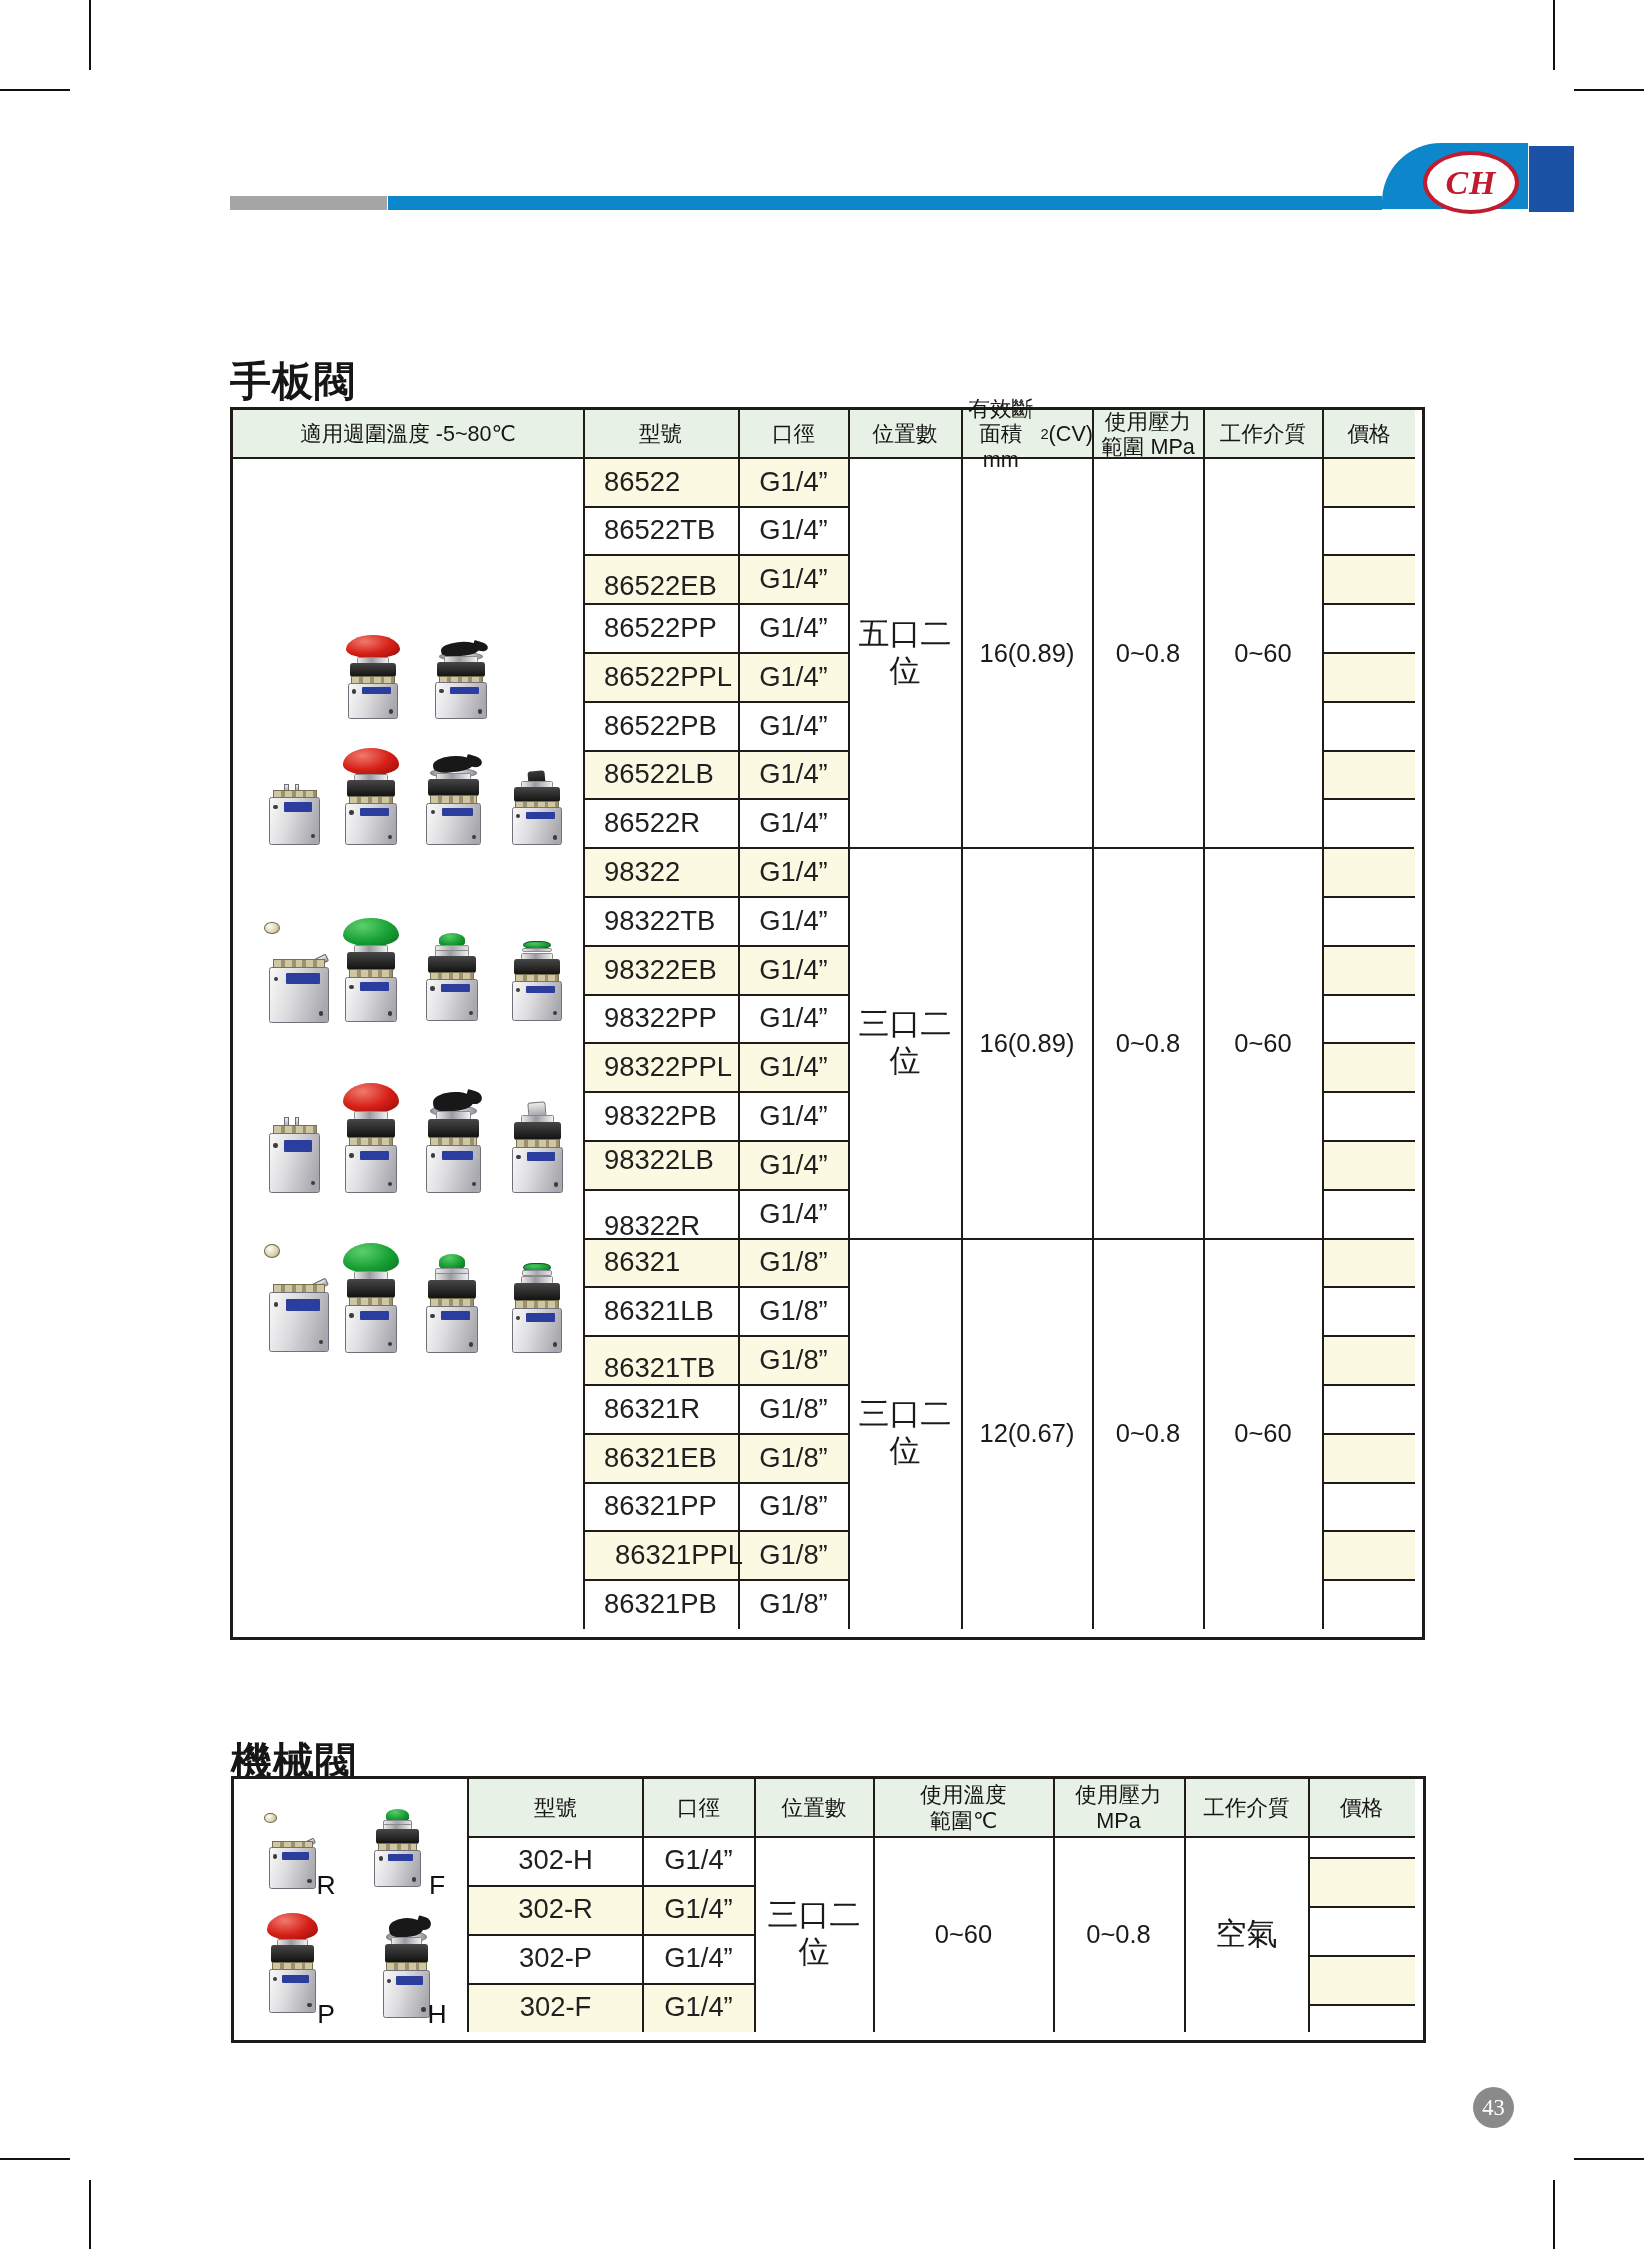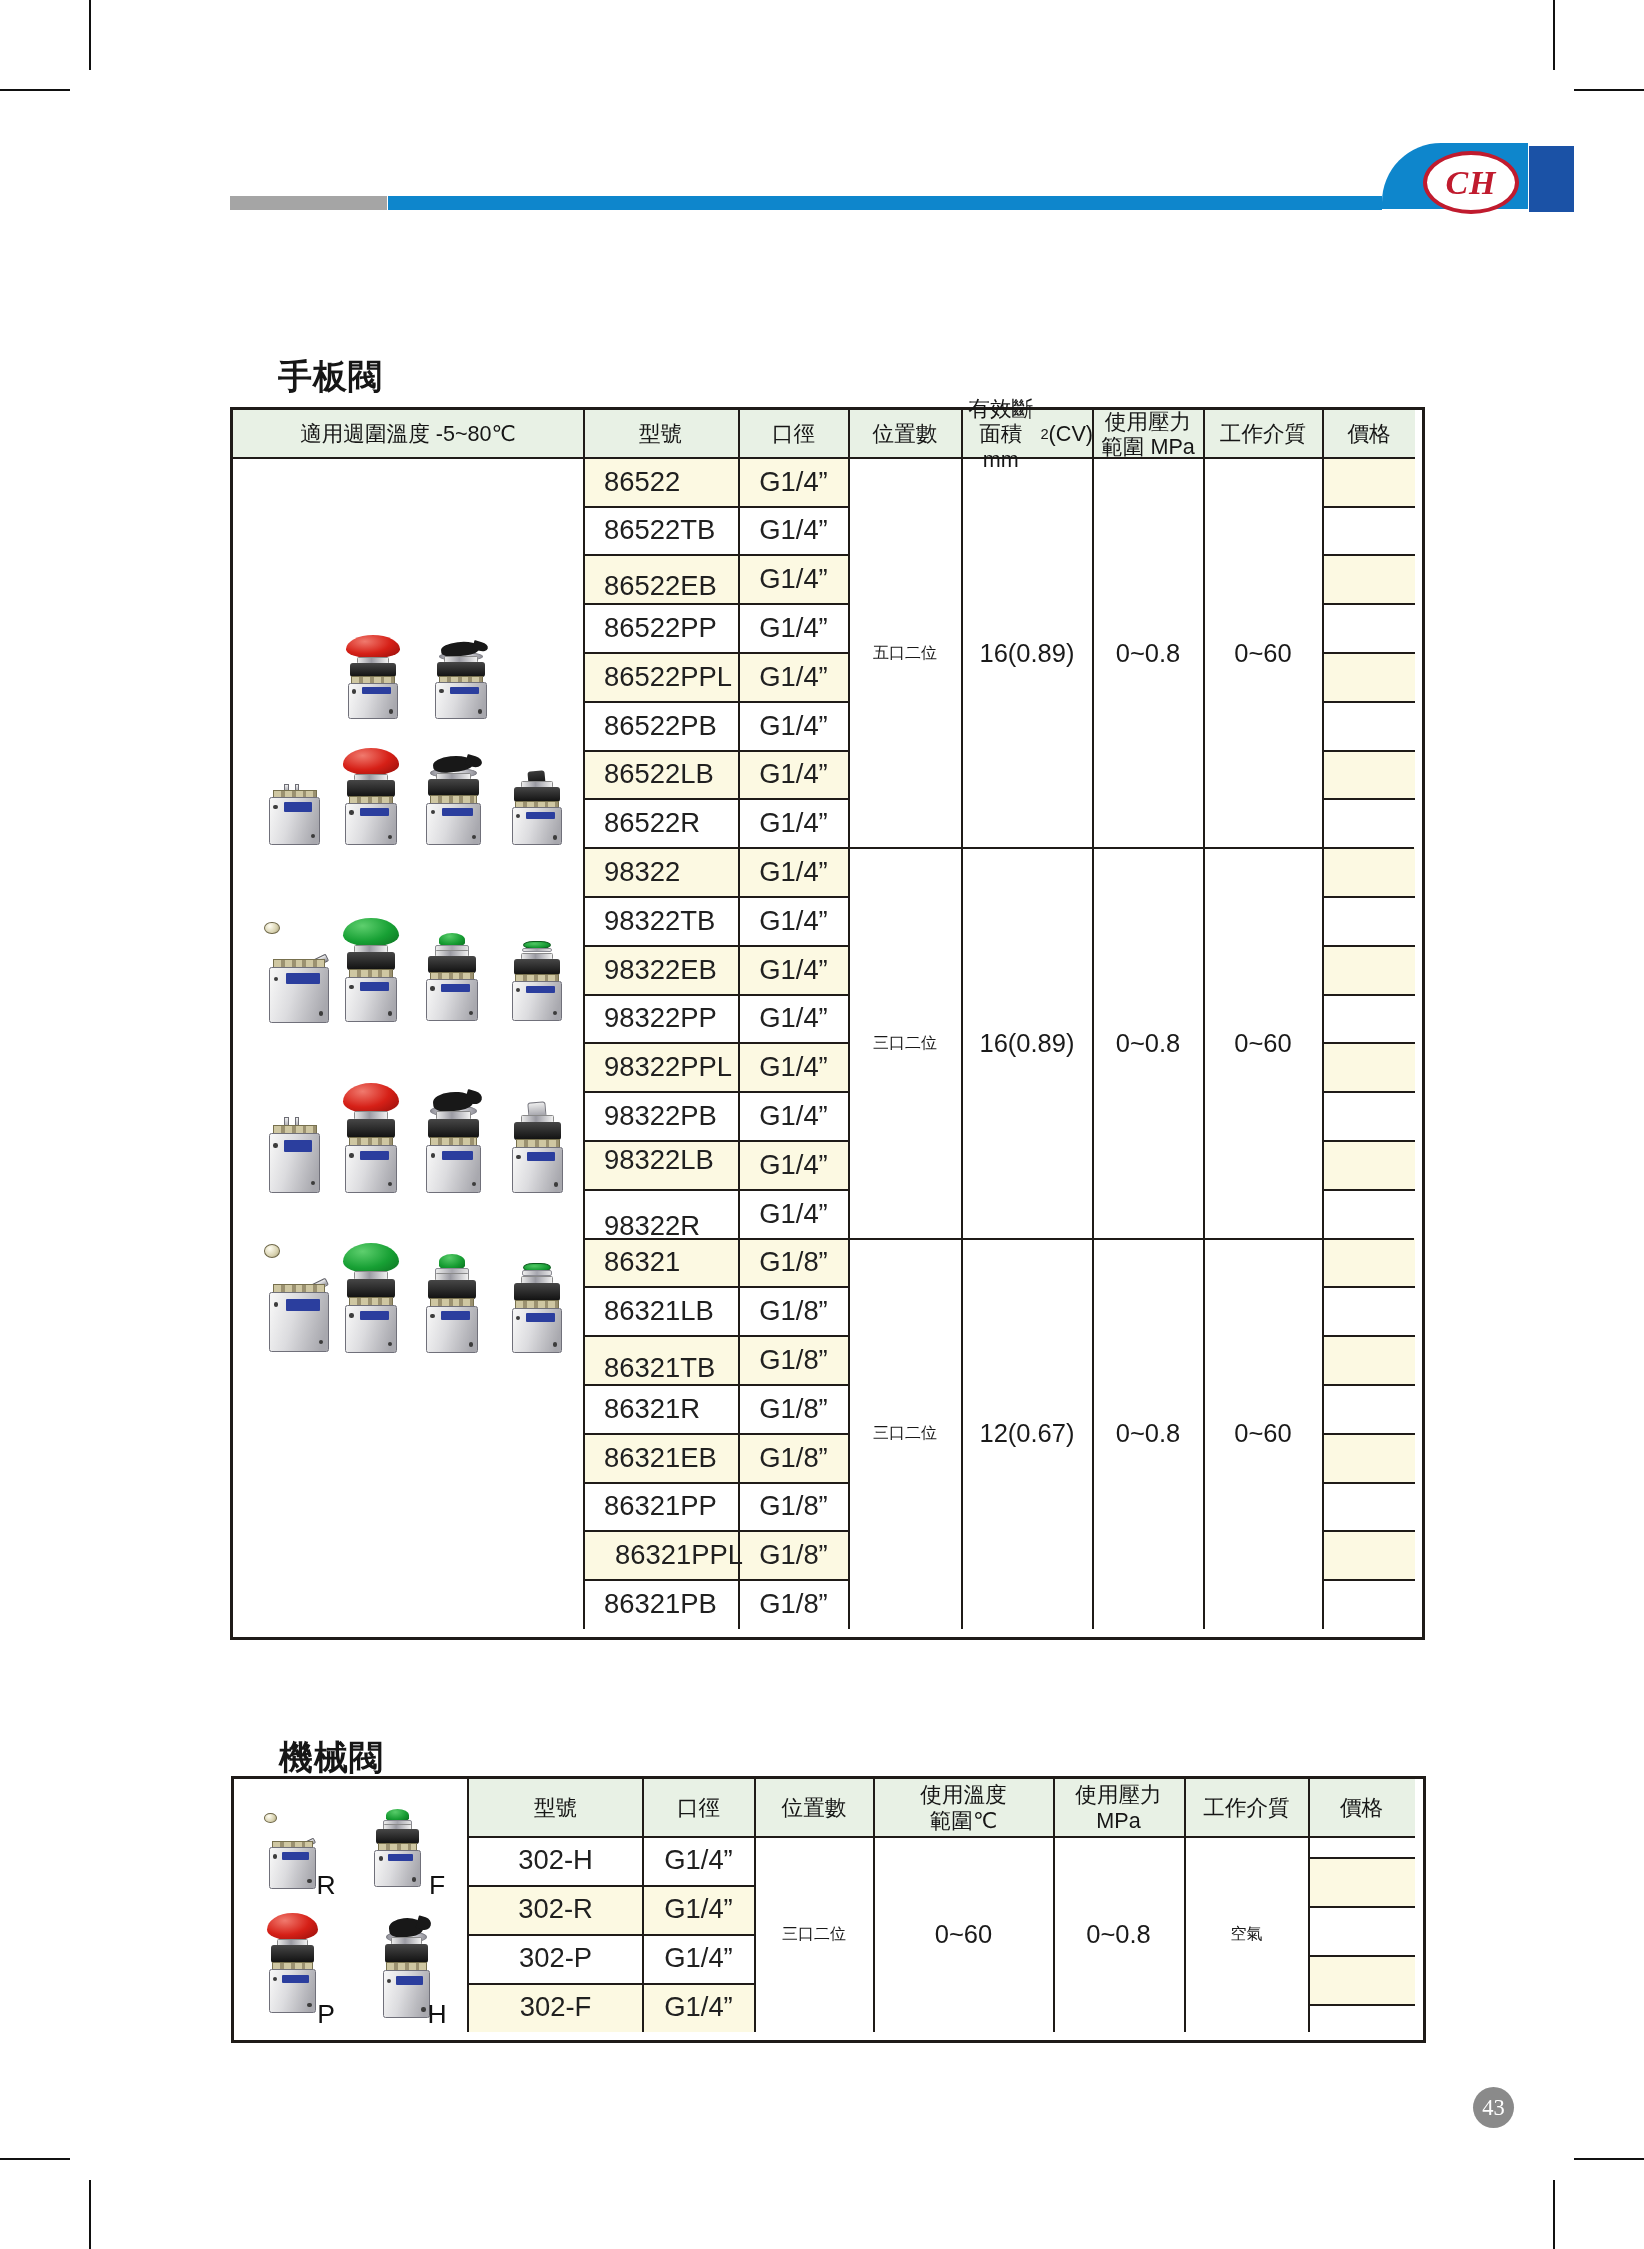--- a/index.html
+++ b/index.html
@@ -20,30 +20,30 @@
   .logo-ellipse span{
     font-family:"Liberation Serif","DejaVu Serif",serif;font-style:italic;font-weight:bold;
     font-size:34px;color:var(--logo-red);letter-spacing:1px;line-height:1;
   }
   
   .banner{
     position:absolute;left:230px;top:266px;width:1191px;height:63px;background:var(--banner-bg);
     display:flex;align-items:center;justify-content:center;
   }
   .banner span{font-size:47px;font-weight:bold;letter-spacing:6.9px;color:#141414;}
-  .seclabel{position:absolute;font-size:34px;font-weight:bold;color:#161616;letter-spacing:1px;margin-left:48px;}
+  .seclabel{position:absolute;font-size:41px;font-weight:bold;color:#161616;letter-spacing:1px;}
   
   .tbl{position:absolute;background:#fff;border:3.9px solid var(--line);}
   .cell-text{position:absolute;display:flex;align-items:center;justify-content:center;text-align:center;line-height:1.18;}
   .left-text{justify-content:flex-start;text-align:left;}
   .gridline{position:absolute;background:var(--line);}
   .fill{position:absolute;}
   .hdr{font-size:21.6px;color:#161616;}
   .val{font-size:27.4px;color:#202020;}
-  .merged-cjk{font-size:16px;}
+  .merged-cjk{font-size:31px;}
   .merged-num{font-size:25.5px;}
   sup{font-size:14.7px;vertical-align:super;line-height:0;}
   
   .badge{
     position:absolute;left:1473px;top:2087px;width:41px;height:41px;border-radius:50%;
     background:var(--badge-gray);display:flex;align-items:center;justify-content:center;
   }
   .badge span{font-family:"Liberation Serif","DejaVu Serif",serif;font-size:22.5px;color:#fff;}
   .photo-letter{position:absolute;width:34px;font-size:26.5px;color:#111;text-align:center;}
   

